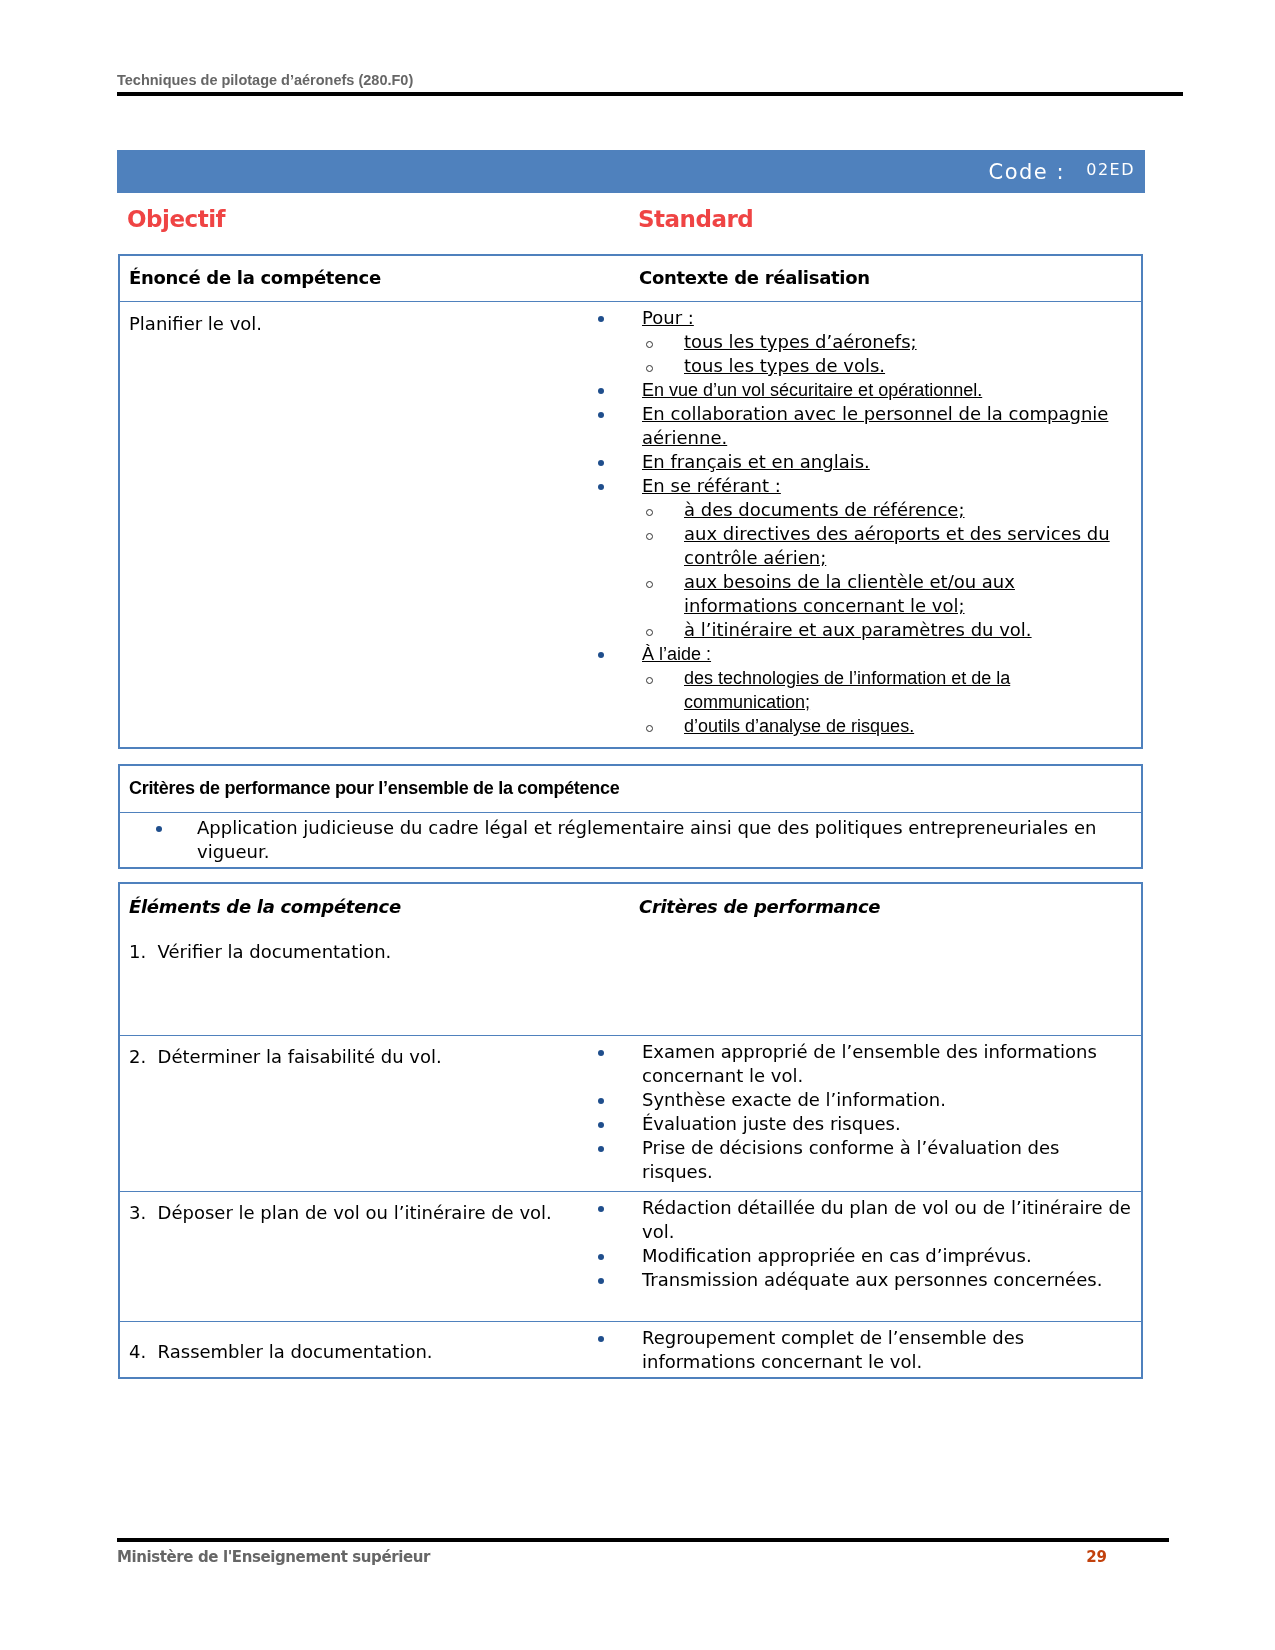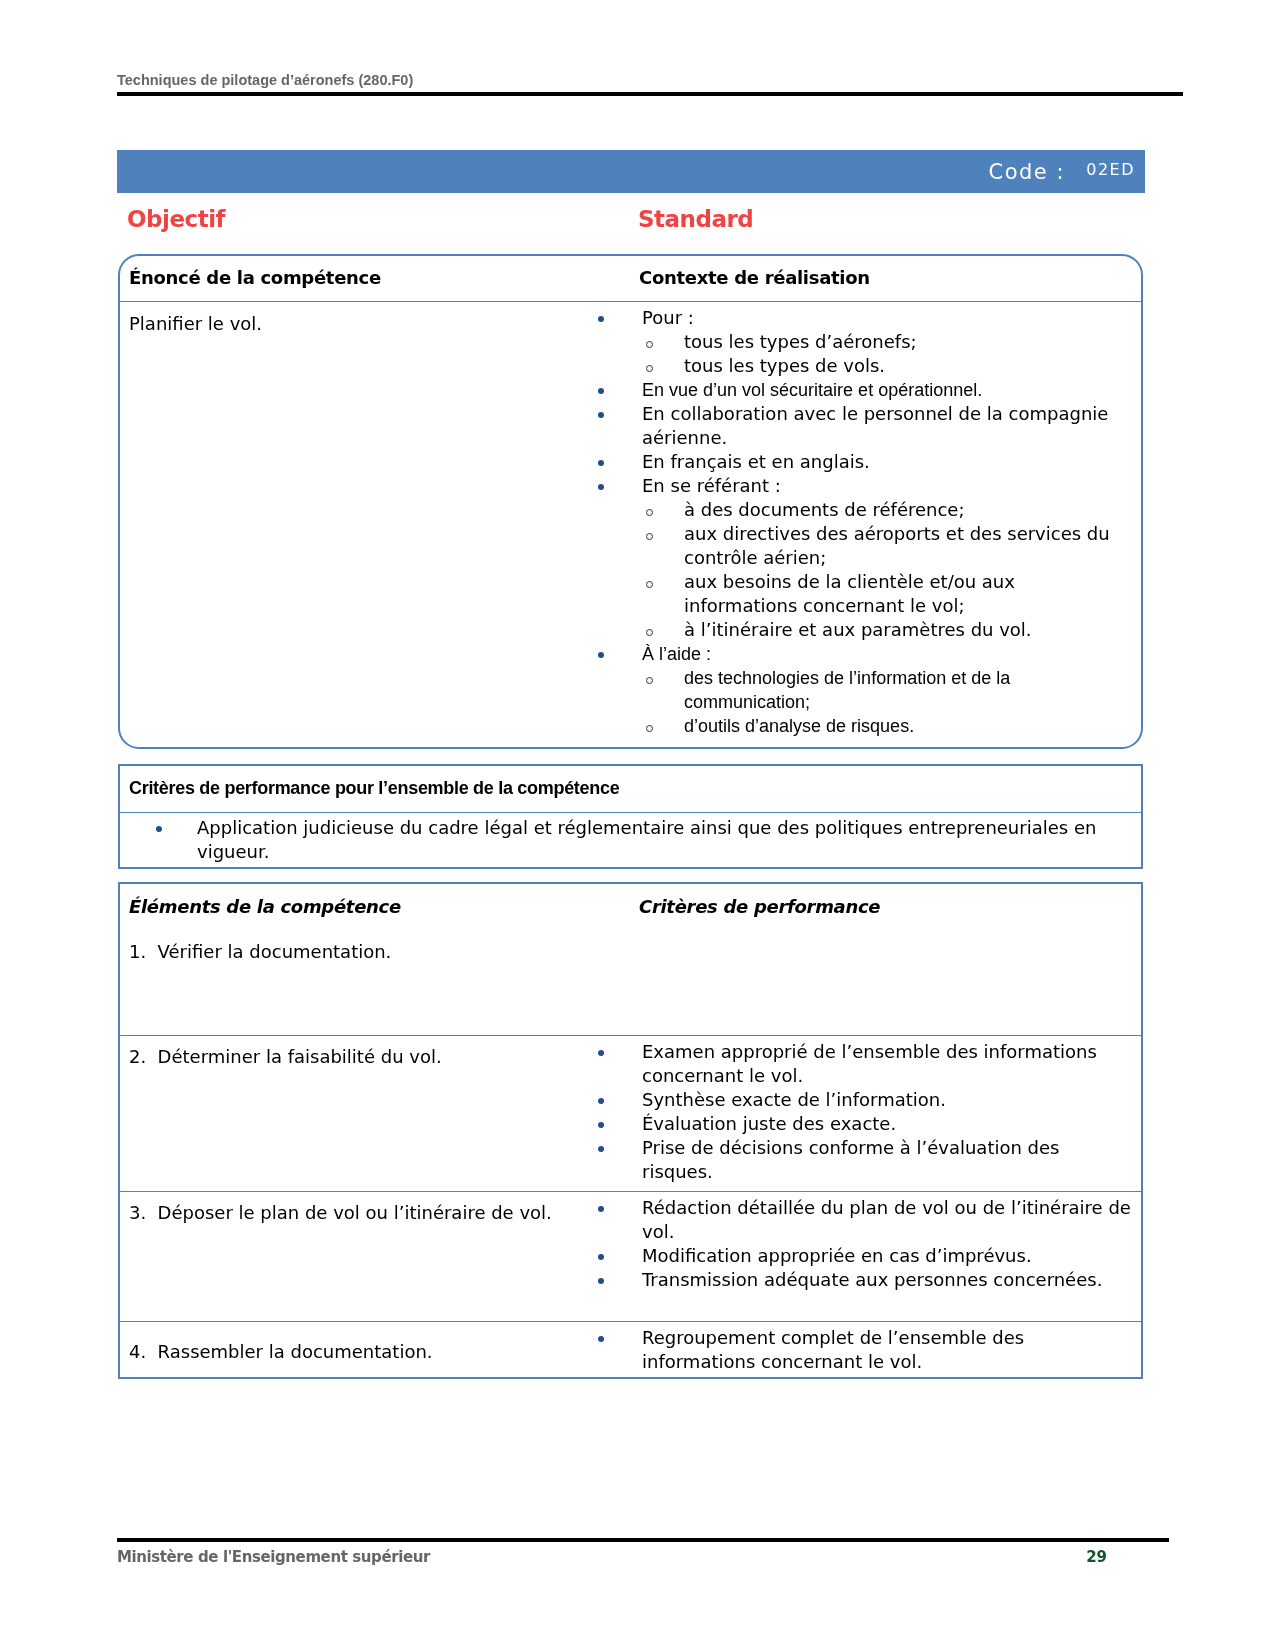--- a/index.html
+++ b/index.html
@@ -42,48 +42,48 @@
          border: 1px solid #333; border-radius: 50%; box-sizing: border-box; }
   .liber { font-family: "Liberation Sans", sans-serif; }
 
   .txt { font-size: 18px; line-height: 24px; }
 
   .page-footer { position: absolute; left: 117px; top: 1538px; width: 1052px; }
   .page-footer .rule { height: 4px; background: #000; }
   .page-footer .left { position: absolute; left: 0; top: 10px; font-weight: bold;
          font-size: 15px; color: #666666; letter-spacing: -0.4px; }
   .page-footer .right { position: absolute; right: 62px; top: 10px; font-weight: bold;
-         font-size: 15px; color: #14532d; }
+         font-size: 15px; color: #c2410c; }
 </style>
 </head>
 <body>
 
 <div class="page-header">
   <div class="title">Techniques de pilotage d’aéronefs (280.F0)</div>
   <div class="rule"></div>
 </div>
 
 <div class="code-bar">
   <span class="code-label">Code :</span>
   <span class="code-value">02ED</span>
 </div>
 
 <div class="section-heads">
   <div class="h obj">Objectif</div>
   <div class="h std">Standard</div>
 </div>
 
-<div class="box" style="top:254px;height:495px;border-radius:21px;">
+<div class="box" style="top:254px;height:495px;">
   <div class="row hdr" style="height:45px;">
     <div class="cell-l" style="top:11px;">Énoncé de la compétence</div>
     <div class="cell-r" style="top:11px;">Contexte de réalisation</div>
   </div>
   <div class="row" style="height:446px;">
     <div class="cell-l txt" style="top:10px;">Planifier le vol.</div>
-    <div class="cell-r" style="top:4px;width:490px;left:522px;">
+    <div class="cell-r" style="top:4px;width:490px;left:522px;text-decoration:underline;">
       <ul class="ul" id="contexte-list" style="margin-left: -70px;">
           <li><span class="bullet"></span><span>Pour :</span><ul class="sub">
               <li><span class="circle"></span><span>tous les types d’aéronefs;</span></li>
               <li><span class="circle"></span><span>tous les types de vols.</span></li>
             </ul></li>
           <li class="liber"><span class="bullet"></span><span>En vue d’un vol sécuritaire et opérationnel.</span></li>
           <li><span class="bullet"></span><span>En collaboration avec le personnel de la compagnie aérienne.</span></li>
           <li><span class="bullet"></span><span>En français et en anglais.</span></li>
           <li><span class="bullet"></span><span>En se référant :</span><ul class="sub">
               <li><span class="circle"></span><span>à des documents de référence;</span></li>
@@ -121,21 +121,21 @@
   <div id="elements-rows">
       <div class="row" style="height: 104px;">
         <div class="cell-l txt" style="top: 9px; white-space: pre;">1.  Vérifier la documentation.</div>
       </div>
       <div class="row" style="height: 156px;">
         <div class="cell-l txt" style="top: 9px; white-space: pre;">2.  Déterminer la faisabilité du vol.</div>
         <div style="position: absolute; left: 452px; top: 4px; width: 560px;">
           <ul class="ul">
             <li><span class="bullet"></span><span>Examen approprié de l’ensemble des informations concernant le vol.</span></li>
             <li><span class="bullet"></span><span>Synthèse exacte de l’information.</span></li>
-            <li><span class="bullet"></span><span>Évaluation juste des exacte.</span></li>
+            <li><span class="bullet"></span><span>Évaluation juste des risques.</span></li>
             <li><span class="bullet"></span><span>Prise de décisions conforme à l’évaluation des risques.</span></li>
           </ul>
         </div>
       </div>
       <div class="row" style="height: 130px;">
         <div class="cell-l txt" style="top: 9px; white-space: pre;">3.  Déposer le plan de vol ou l’itinéraire de vol.</div>
         <div style="position: absolute; left: 452px; top: 4px; width: 560px;">
           <ul class="ul">
             <li><span class="bullet"></span><span>Rédaction détaillée du plan de vol ou de l’itinéraire de vol.</span></li>
             <li><span class="bullet"></span><span>Modification appropriée en cas d’imprévus.</span></li>

